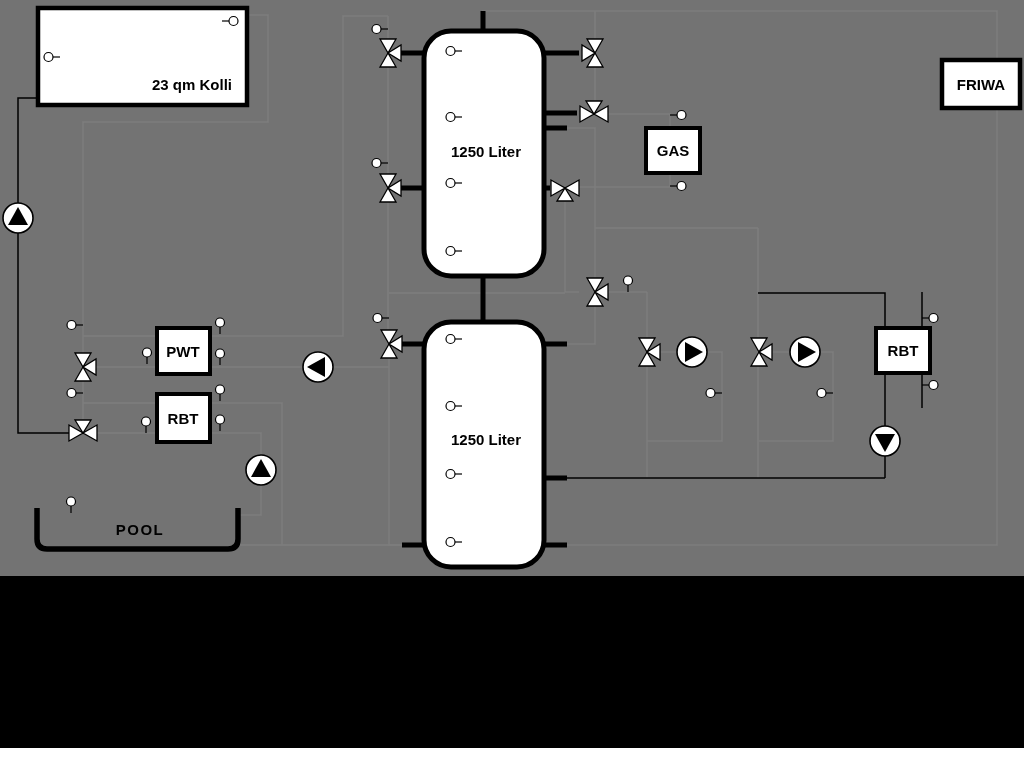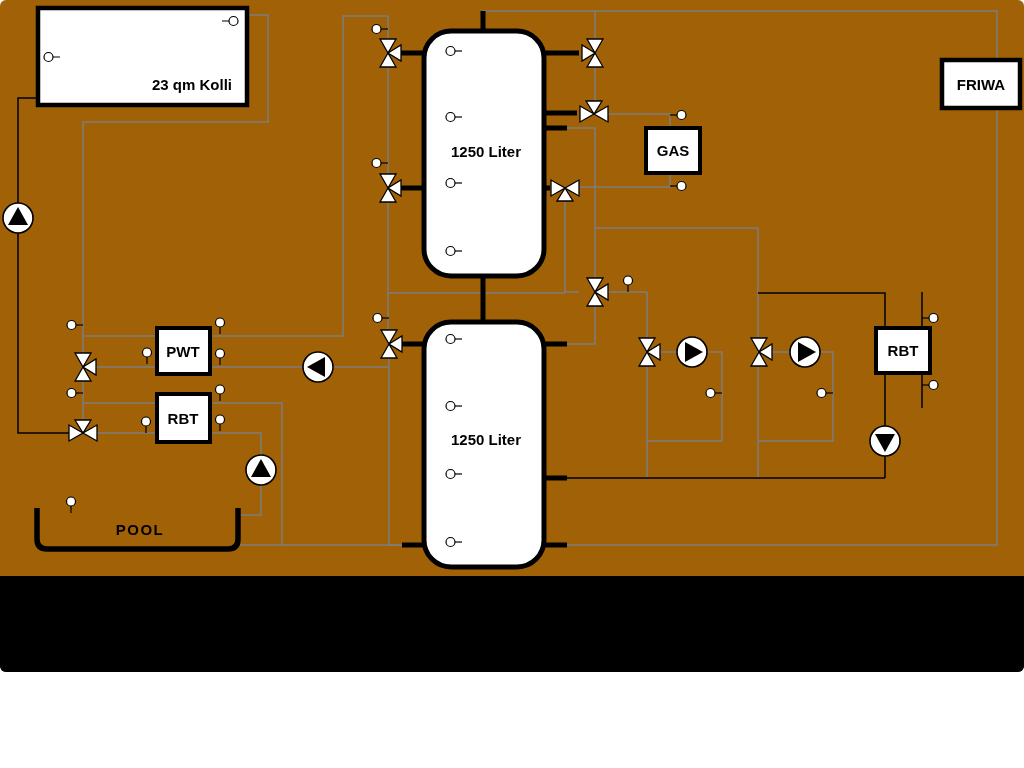--- a/index.html
+++ b/index.html
@@ -1,17 +1,17 @@
 <!DOCTYPE html>
 <html><head>
 <meta charset="utf-8">
 <style>
   html,body{margin:0;padding:0;background:#fff;}
-  #stage{position:relative;width:1024px;height:672px;background:#a16207;overflow:hidden;
-         font-family:"Liberation Sans", sans-serif;border-radius:6px;}
+  #stage{position:relative;width:1024px;height:748px;background:#737373;overflow:hidden;
+         font-family:"Liberation Sans", sans-serif;}
   svg{position:absolute;left:0;top:0;}
   svg text{font-family:"Liberation Sans", sans-serif;font-weight:bold;fill:#000;}
   .lbl{font-size:15px;}
 </style>
 </head>
 <body>
 
 <div id="stage">
 <svg width="1024" height="768" viewBox="0 0 1024 768">
   <defs>

